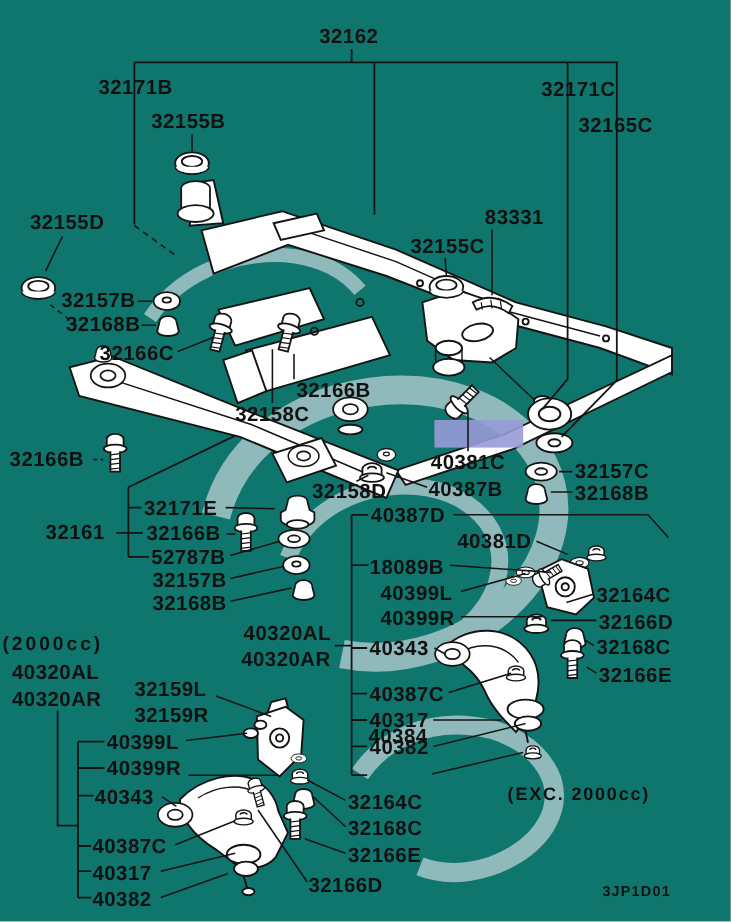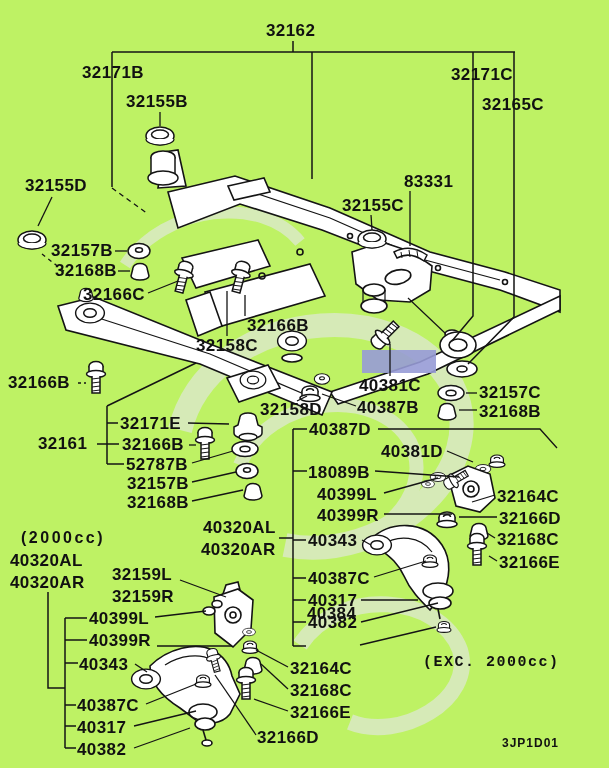--- a/index.html
+++ b/index.html
@@ -1,26 +1,26 @@
 <!DOCTYPE html>
 <html><head>
 <meta charset="utf-8">
 <style>
   html,body{margin:0;padding:0;background:#fff;}
   .stage{
-    position:relative;width:609px;height:768px;background:#bef264;overflow:hidden;
+    position:relative;width:609px;height:768px;background:#0f766e;overflow:hidden;
     font-family:"Liberation Sans","DejaVu Sans",sans-serif;
   }
   .stage svg{position:absolute;left:0;top:0;}
   .lbl{
     position:absolute;font-weight:700;font-size:17px;line-height:1;color:#111;
     letter-spacing:.4px;white-space:nowrap;
   }
   .lbl.sp{font-size:16px;letter-spacing:2.5px;}
-  .lbl.sp2{font-size:15px;letter-spacing:1.5px;font-family:Liberation Mono, monospace;}
+  .lbl.sp2{font-size:15px;letter-spacing:1.5px;}
   .lbl.code{font-size:12px;letter-spacing:1px;}
 </style>
 </head>
 <body>
 
 <div class="stage">
 
 <svg width="609" height="768" viewBox="0 0 609 768">
   <defs>
     <g id="boltV" fill="#fff" stroke="#141414" stroke-width="1.5">
@@ -285,21 +285,21 @@
 <div class="lbl" style="left:127px;top:475px">32157B</div>
 <div class="lbl" style="left:317px;top:507px">40399R</div>
 <div class="lbl" style="left:127px;top:494px">32168B</div>
 <div class="lbl" style="left:497px;top:488px">32164C</div>
 <div class="lbl" style="left:308px;top:532px">40343</div>
 <div class="lbl" style="left:499px;top:510px">32166D</div>
 <div class="lbl" style="left:203px;top:519px">40320AL</div>
 <div class="lbl" style="left:201px;top:541px">40320AR</div>
 <div class="lbl" style="left:497px;top:531px">32168C</div>
 <div class="lbl" style="left:499px;top:554px">32166E</div>
-<div class="lbl sp" style="left:21px;top:530px">(2000cc)</div>
+<div class="lbl sp" style="left:2px;top:530px">(2000cc)</div>
 <div class="lbl" style="left:10px;top:552px">40320AL</div>
 <div class="lbl" style="left:10px;top:574px">40320AR</div>
 <div class="lbl" style="left:112px;top:566px">32159L</div>
 <div class="lbl" style="left:112px;top:588px">32159R</div>
 <div class="lbl" style="left:308px;top:570px">40387C</div>
 <div class="lbl" style="left:89px;top:610px">40399L</div>
 <div class="lbl" style="left:308px;top:592px">40317</div>
 <div class="lbl" style="left:89px;top:632px">40399R</div>
 <div class="lbl" style="left:308px;top:614px">40382</div>
 <div class="lbl" style="left:79px;top:656px">40343</div>

